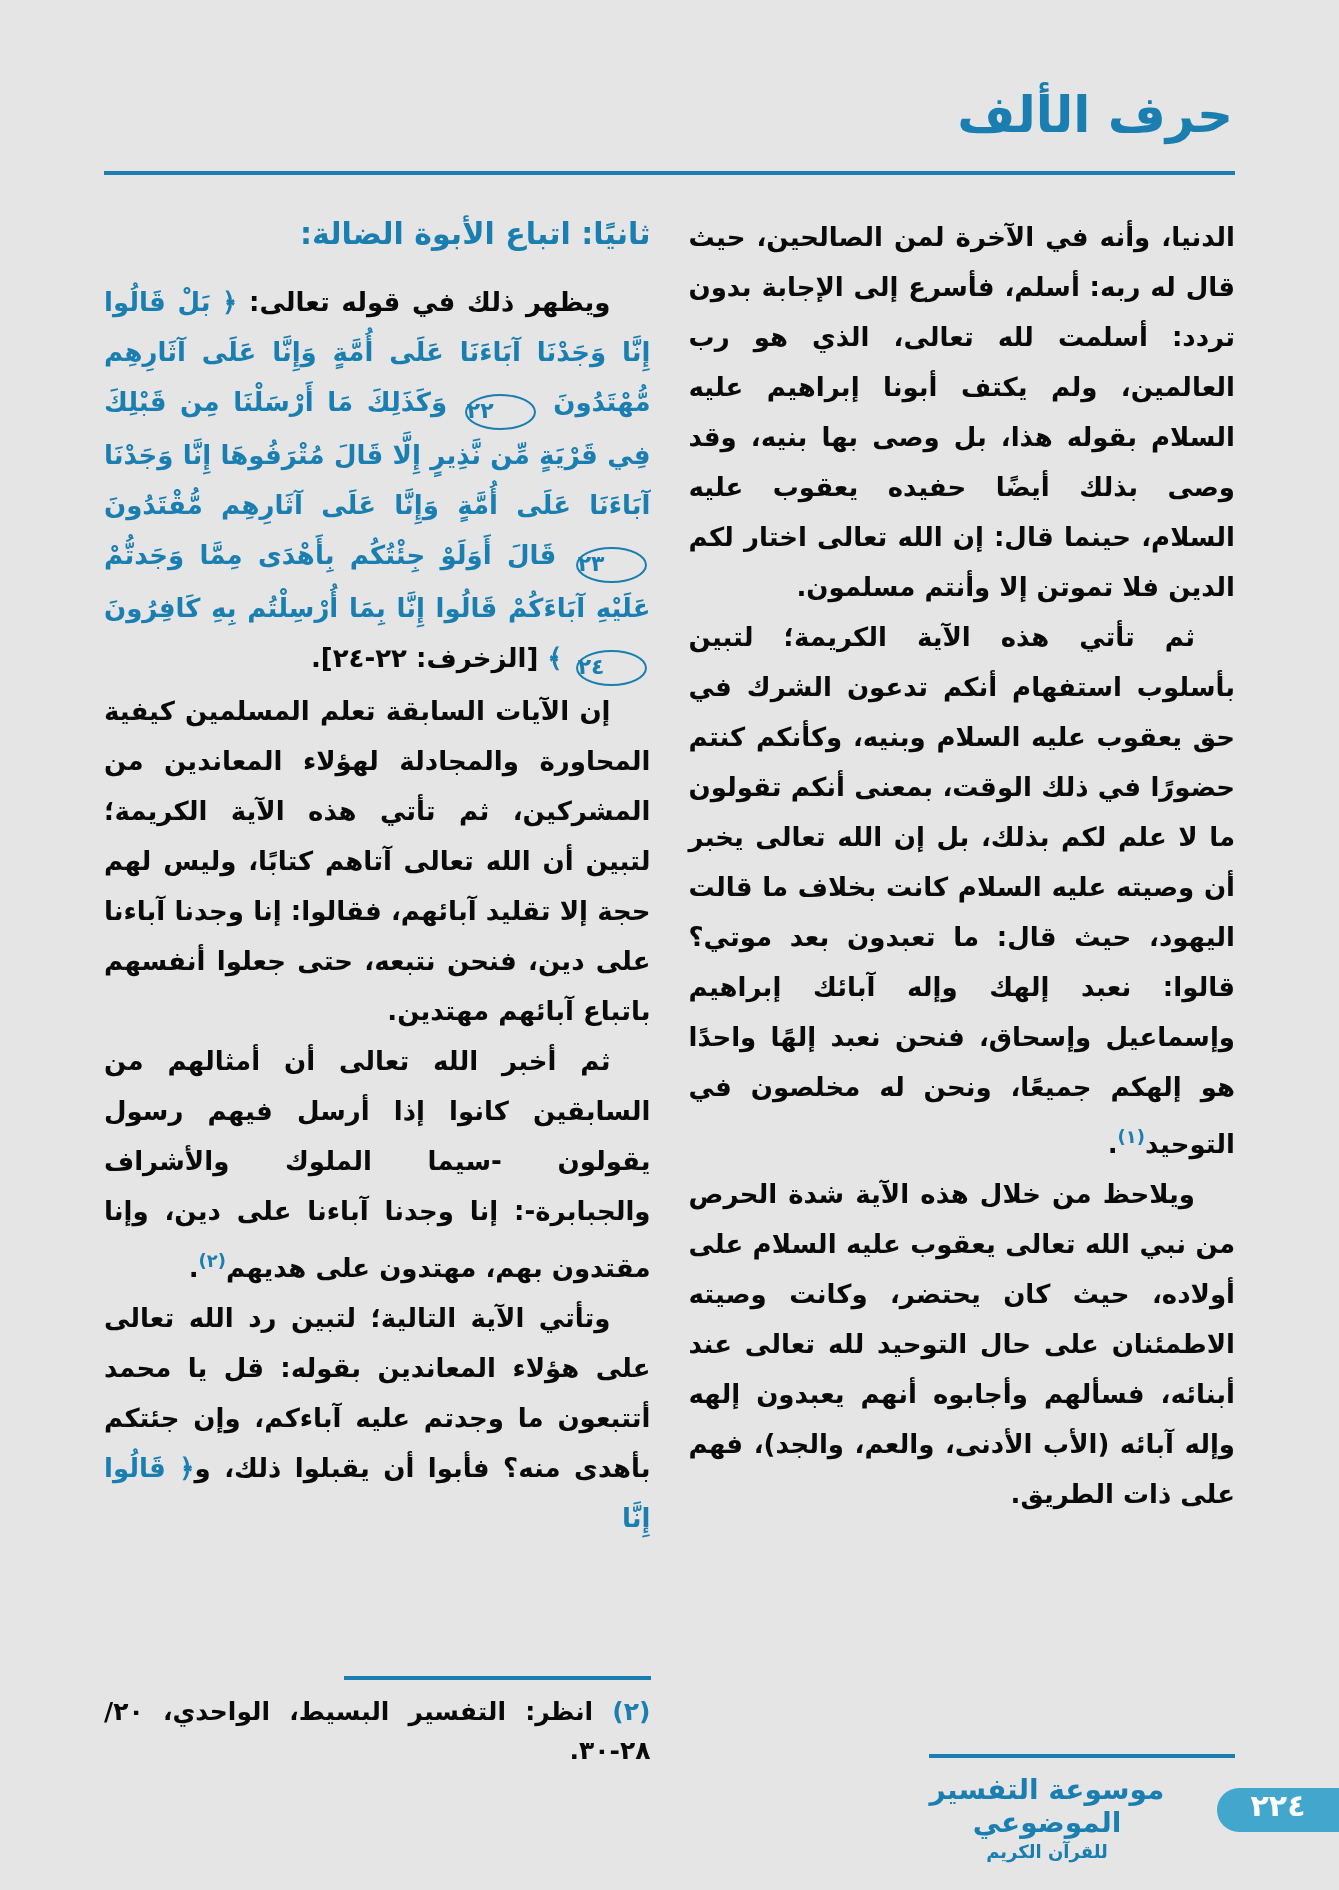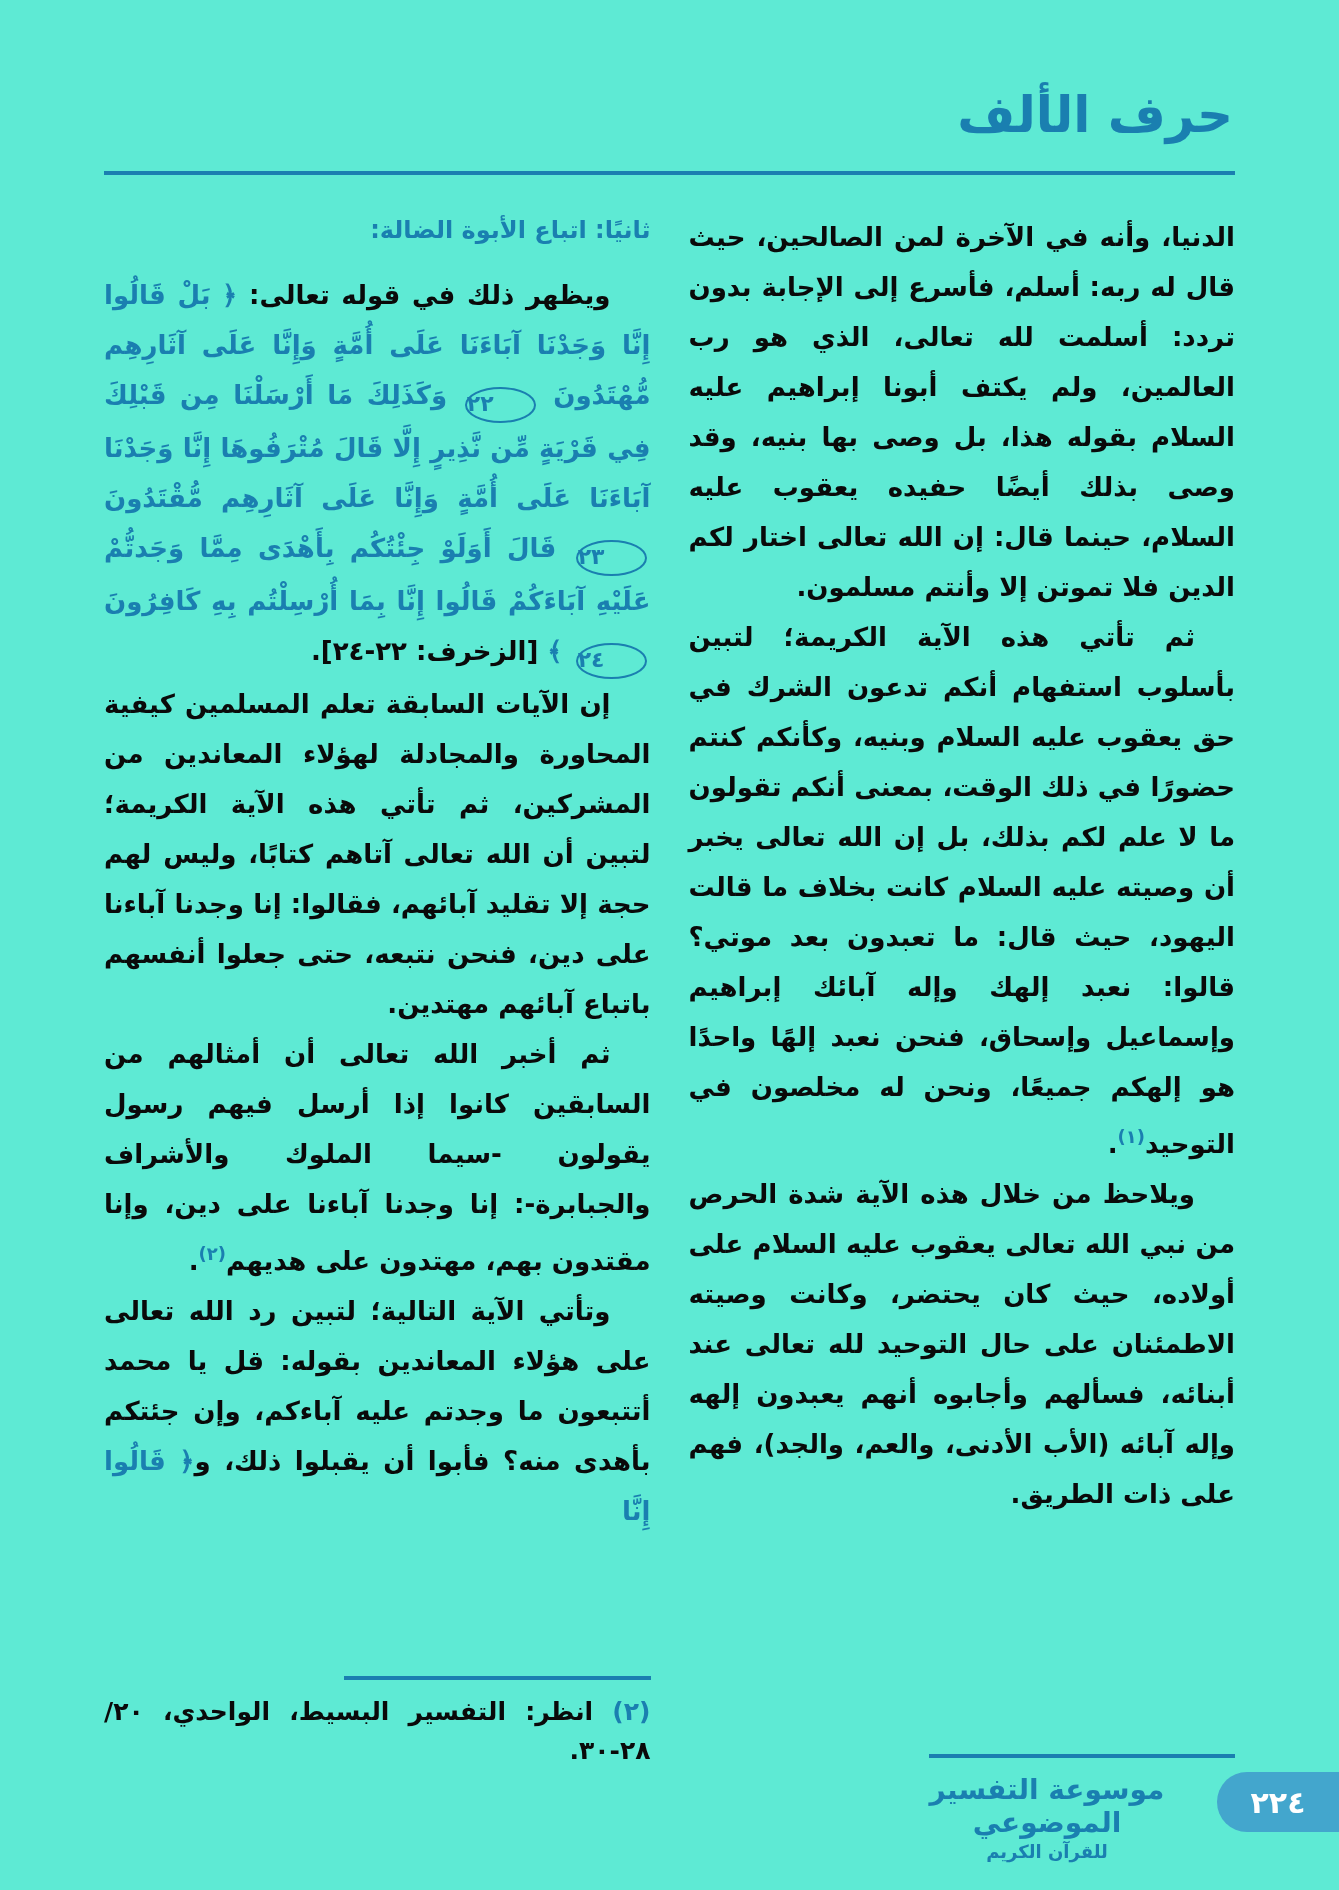--- a/index.html
+++ b/index.html
@@ -1,20 +1,20 @@
 <!DOCTYPE html>
 <html lang="ar" dir="rtl" style="--accent: #1a7fb0; --badge: #43a6cd;"><head>
 <meta charset="utf-8">
 <style>
   html, body { margin: 0; padding: 0; background: #ffffff; }
   .page {
     position: relative;
     width: 1339px;
     height: 1890px;
-    background: #5eead4;
+    background: #e5e5e5;
     overflow: hidden;
     direction: rtl;
     font-family: "DejaVu Sans", sans-serif;
     color: #0a0a0a;
   }
   
   .chapter-title {
     position: absolute;
     top: 86px;
     right: 106px;
@@ -43,21 +43,21 @@
     gap: 38px;
   }
   .col {
     flex: 1 1 0;
     display: flex;
     flex-direction: column;
     min-width: 0;
   }
   .subheading {
     margin: 4px 0 26px 0;
-    font-size: 24px;
+    font-size: 30px;
     font-weight: 700;
     color: var(--accent);
     text-align: right;
   }
   .paras p {
     margin: 0;
     font-size: 26px;
     line-height: 50px;
     font-weight: 700;
     text-align: justify;
@@ -108,25 +108,24 @@
     text-align: center;
     color: var(--accent);
   }
   .brand-line1 { font-size: 28px; font-weight: 700; letter-spacing: -1px; }
   .brand-line2 { font-size: 18px; font-weight: 700; margin-top: 2px; }
   .page-badge {
     position: absolute;
     bottom: 58px;
     right: 0;
     width: 122px;
-    height: 60px;
+    height: 44px;
     background: var(--badge);
     border-radius: 32px 0 0 32px;
     display: flex;
-    align-items: center;
     justify-content: center;
     color: #ffffff;
     font-size: 30px;
     font-weight: 700;
   }
 </style>
 </head>
 <body>
 
 <div class="page">

